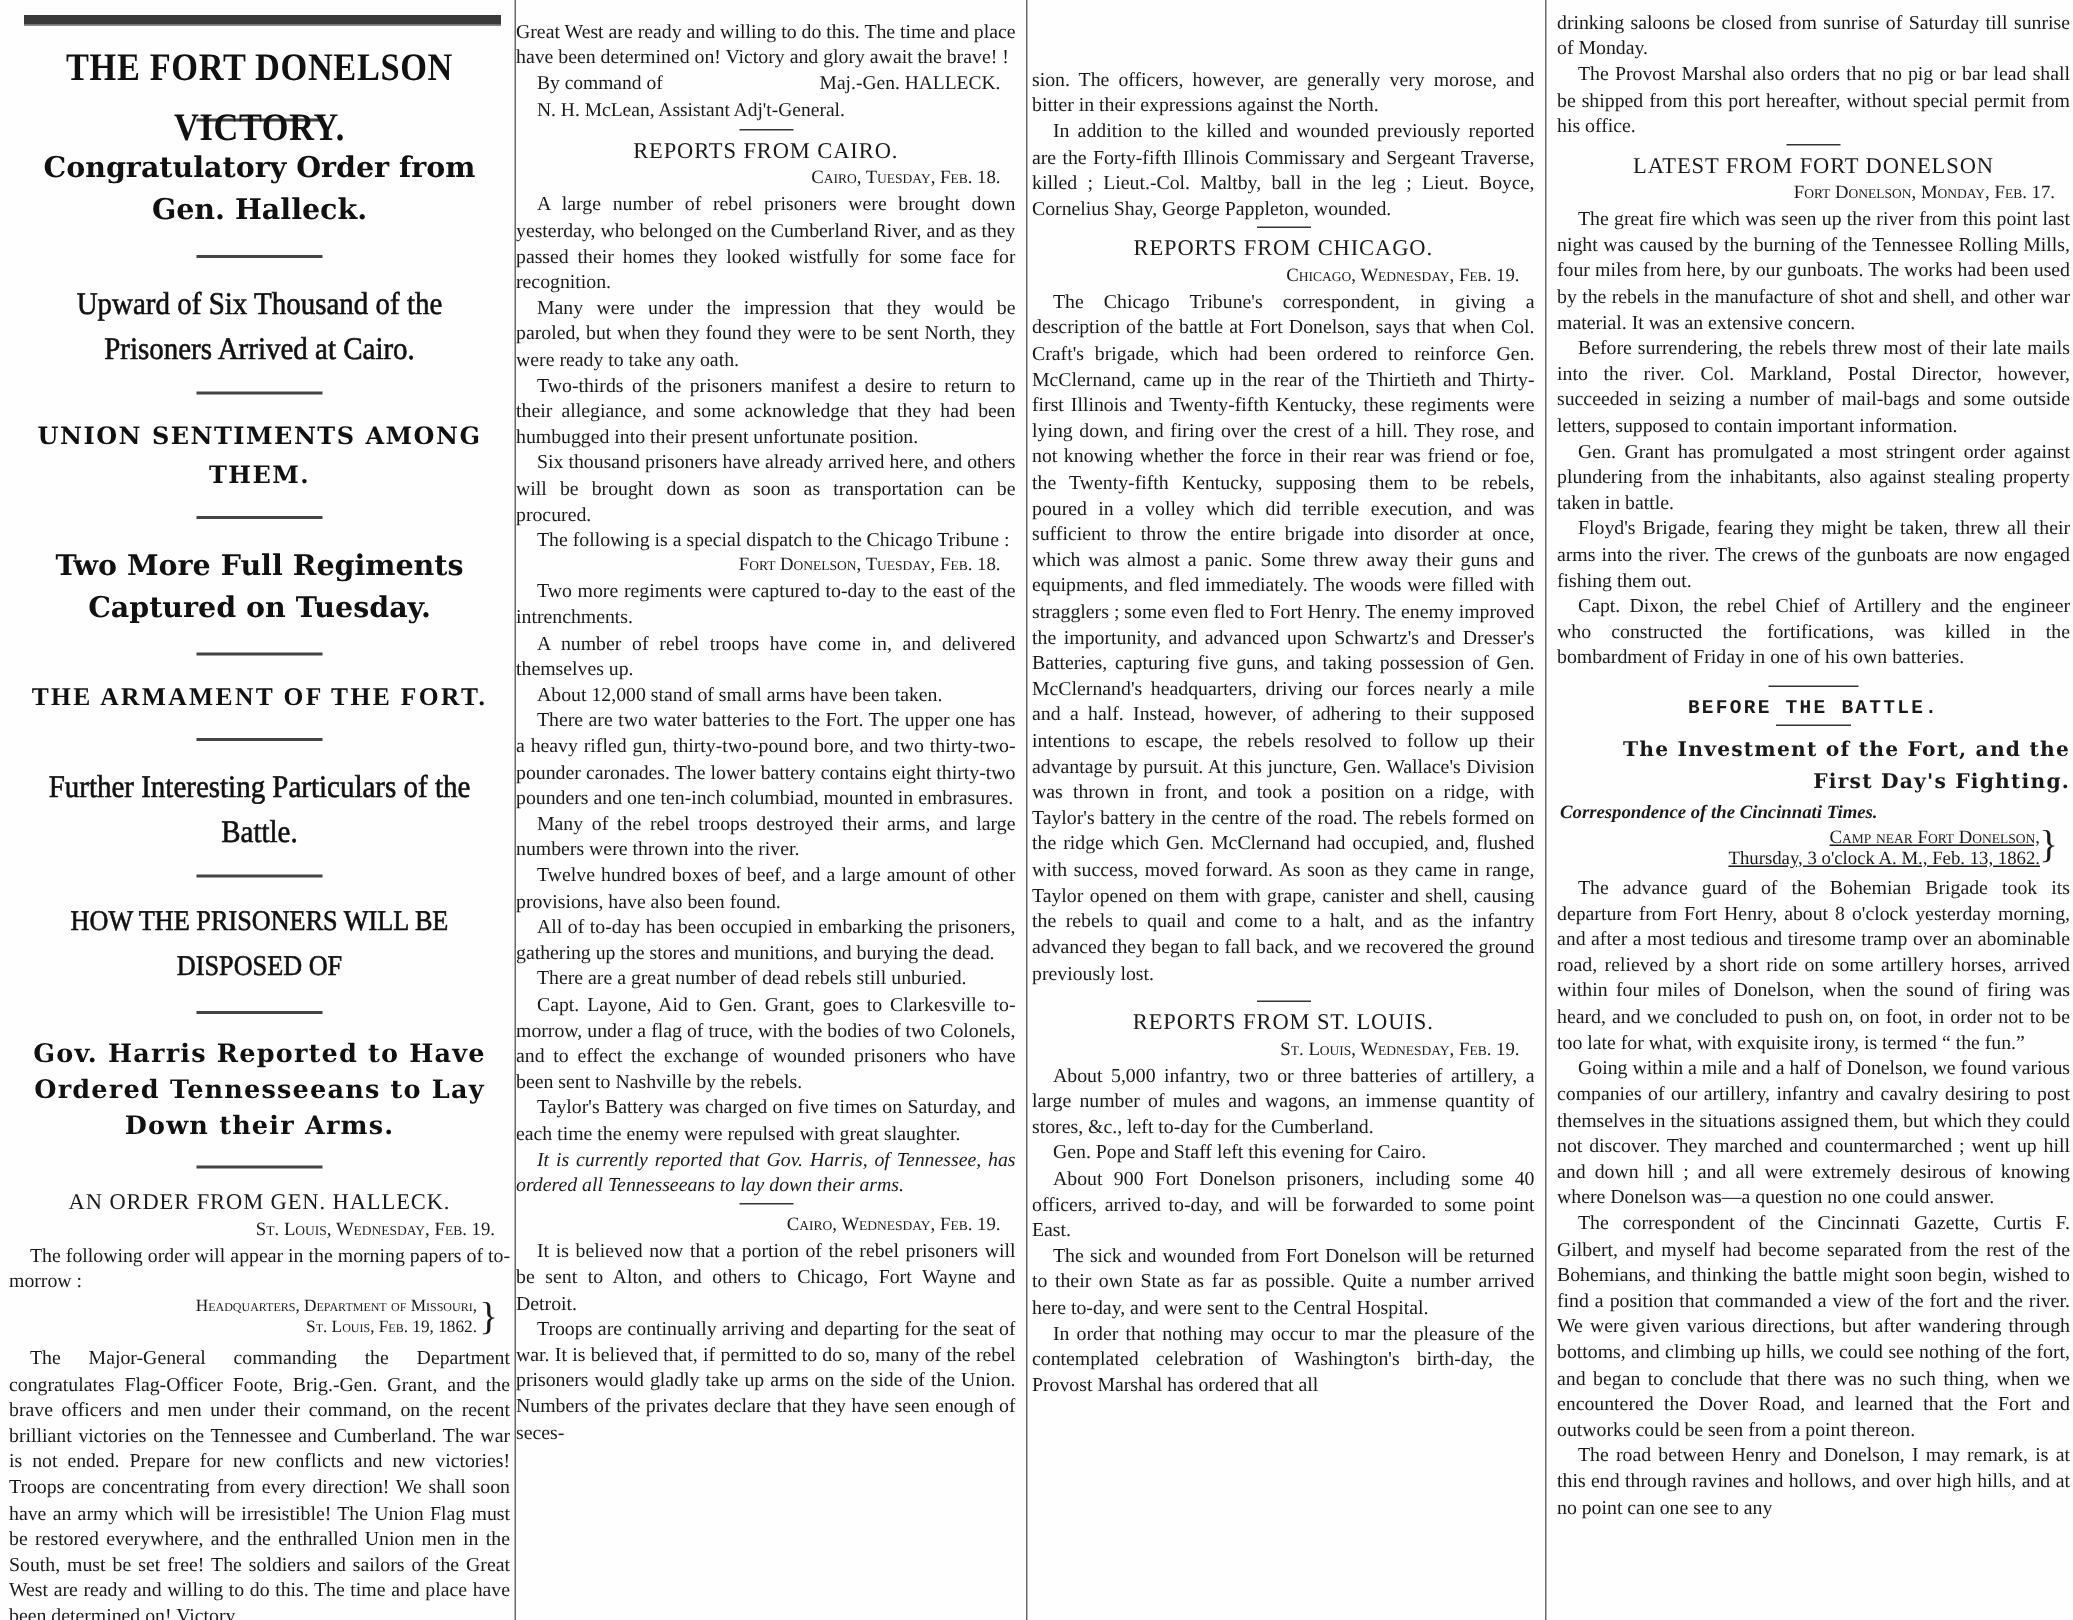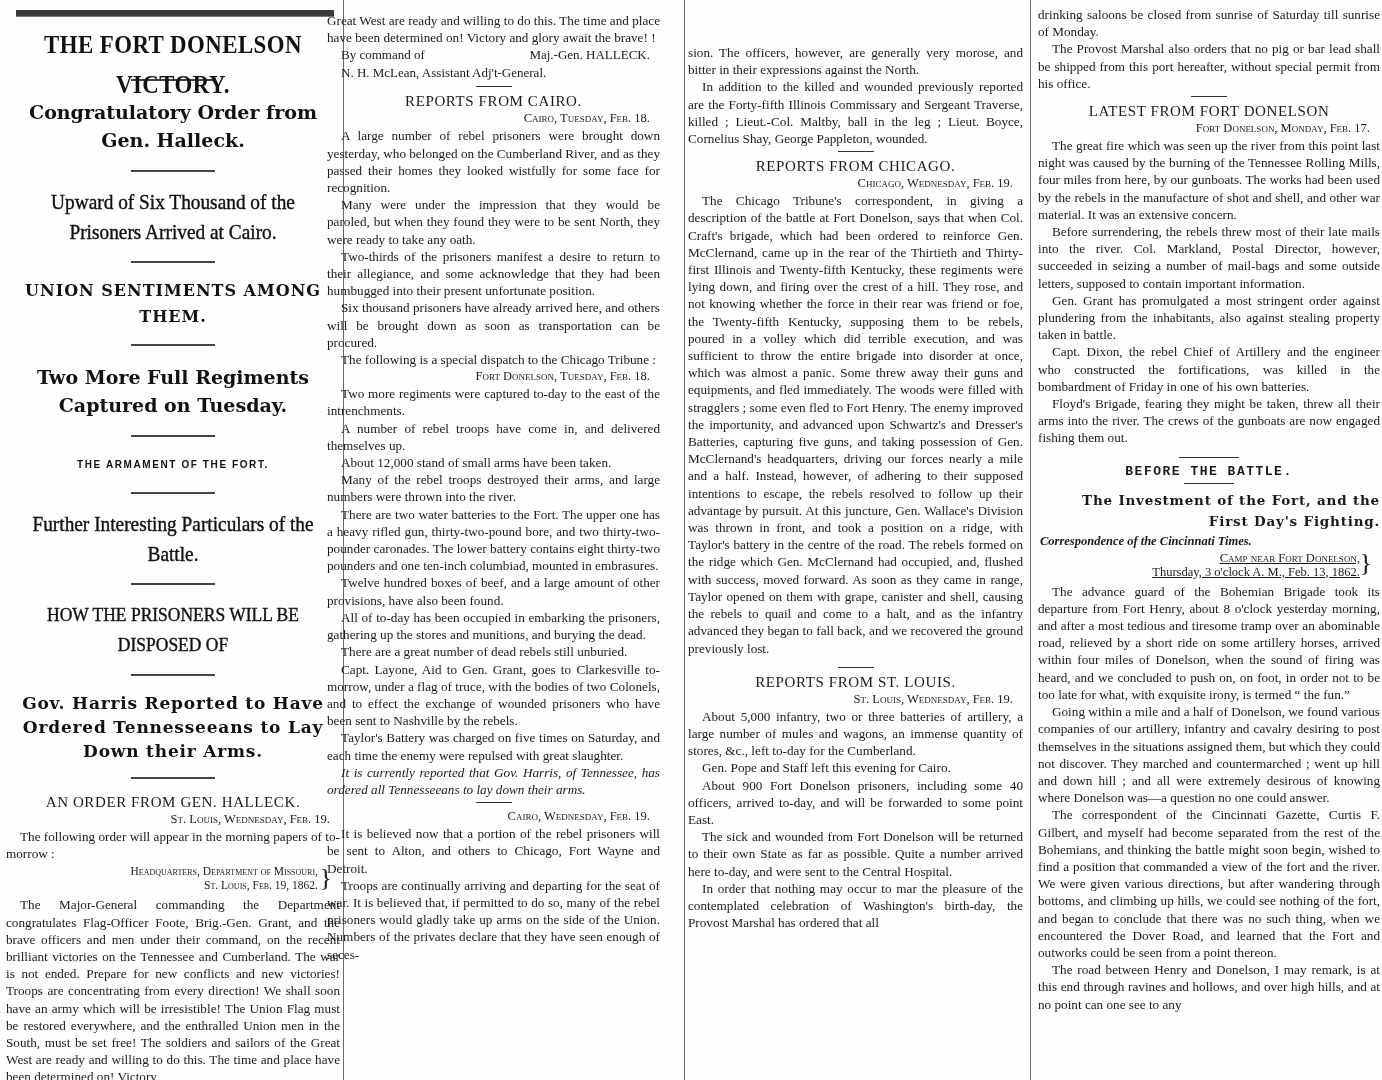--- a/index.html
+++ b/index.html
@@ -1,30 +1,30 @@
 <!DOCTYPE html>
 <html><head>
 <meta charset="utf-8">
 <style>
   html, body { margin: 0; padding: 0; background: #ffffff; }
   body { width: 1382px; height: 1080px; overflow: hidden; position: relative; color: #1a1a1a; }
   .page { position: absolute; left: 0; top: 0; width: 1382px; height: 1080px; background: #fefefe; }
   .col { position: absolute; top: 0; height: 1080px; overflow: hidden; box-sizing: border-box; font-family: "Liberation Serif", serif; }
   #col1 { left: 6px; width: 334px; }
-  #col2 { left: 327px; width: 333px; }
+  #col2 { left: 344px; width: 333px; }
   #col3 { left: 688px; width: 335px; margin-top: 32px; }
   #col4 { left: 1038px; width: 342px; }
   .rule-v { position: absolute; top: 0; width: 1px; height: 1080px; background: #6a6a6a; }
   .topbar { height: 6px; background: #3a3a3a; margin: 10px 6px 4px 10px; border-bottom: 1px solid #777; }
   .hl { text-align: center; font-weight: bold; margin: 0; color: #111; }
   .h-main { font-family: "Liberation Serif", serif; font-size: 26px; letter-spacing: 0.5px; transform: scaleX(0.88); transform-origin: center; padding-top: 4px; height: 40px; line-height: 40px; }
   .h-sub1 { font-family: "DejaVu Serif", serif; font-size: 19px; line-height: 28px; padding: 2px 4px; }
   .h-sub2 { font-family: "Liberation Serif", serif; font-size: 21px; line-height: 30px; transform: scaleX(0.92); padding: 0 2px; font-weight: normal; -webkit-text-stroke: 0.4px #111; }
   .h-caps { font-family: "DejaVu Serif", serif; font-size: 16px; line-height: 26px; letter-spacing: 1px; }
-  .h-wide { font-family: Liberation Sans, sans-serif; font-size: 10px; letter-spacing: 1.6px; line-height: 26px; font-weight: bold; }
+  .h-wide { font-family: Liberation Serif, serif; font-size: 17px; letter-spacing: 1.6px; line-height: 26px; font-weight: bold; }
   .h-gov { font-family: "DejaVu Serif", serif; font-size: 17px; line-height: 24px; letter-spacing: 0.8px; }
   .sep { width: 84px; height: 2px; background: #444; margin: 14px auto 15px auto; }
   .sep-s { width: 36px; height: 1px; background: #333; margin: 4px auto 6px auto; }
   .sec-title { text-align: center; font-size: 15px; letter-spacing: 0.6px; margin: 2px 0 0 0; font-family: "Liberation Serif", serif; }
   .dateline { text-align: right; font-size: 12.5px; margin: 1px 10px 1px 0; font-family: "Liberation Serif", serif; }
   .sc { font-variant: small-caps; }
   p.b { margin: 0; font-size: 13.2px; line-height: 17.2px; text-align: justify; text-indent: 14px; font-family: "Liberation Serif", serif; }
   p.b.noind { text-indent: 0; }
   p.b.it { font-style: italic; }
   .sig { font-size: 13px; line-height: 18px; margin: 0; font-family: "Liberation Serif", serif; }
@@ -88,22 +88,22 @@
     <div class="dateline sc">Cairo, Tuesday, Feb. 18.</div>
     <p class="b">A large number of rebel prisoners were brought down yesterday, who belonged on the Cumberland River, and as they passed their homes they looked wistfully for some face for recognition.</p>
     <p class="b">Many were under the impression that they would be paroled, but when they found they were to be sent North, they were ready to take any oath.</p>
     <p class="b">Two-thirds of the prisoners manifest a desire to return to their allegiance, and some acknowledge that they had been humbugged into their present unfortunate position.</p>
     <p class="b">Six thousand prisoners have already arrived here, and others will be brought down as soon as transportation can be procured.</p>
     <p class="b">The following is a special dispatch to the Chicago Tribune :</p>
     <div class="dateline sc">Fort Donelson, Tuesday, Feb. 18.</div>
     <p class="b">Two more regiments were captured to-day to the east of the intrenchments.</p>
     <p class="b">A number of rebel troops have come in, and delivered themselves up.</p>
     <p class="b">About 12,000 stand of small arms have been taken.</p>
+    <p class="b">There are two water batteries to the Fort. The upper one has a heavy rifled gun, thirty-two-pound bore, and two thirty-two-pounder caronades. The lower battery contains eight thirty-two pounders and one ten-inch columbiad, mounted in embrasures.</p>
     <p class="b">Many of the rebel troops destroyed their arms, and large numbers were thrown into the river.</p>
-    <p class="b">There are two water batteries to the Fort. The upper one has a heavy rifled gun, thirty-two-pound bore, and two thirty-two-pounder caronades. The lower battery contains eight thirty-two pounders and one ten-inch columbiad, mounted in embrasures.</p>
     <p class="b">Twelve hundred boxes of beef, and a large amount of other provisions, have also been found.</p>
     <p class="b">All of to-day has been occupied in embarking the prisoners, gathering up the stores and munitions, and burying the dead.</p>
     <p class="b">There are a great number of dead rebels still unburied.</p>
     <p class="b">Capt. Layone, Aid to Gen. Grant, goes to Clarkesville to-morrow, under a flag of truce, with the bodies of two Colonels, and to effect the exchange of wounded prisoners who have been sent to Nashville by the rebels.</p>
     <p class="b">Taylor's Battery was charged on five times on Saturday, and each time the enemy were repulsed with great slaughter.</p>
     <p class="b it">It is currently reported that Gov. Harris, of Tennessee, has ordered all Tennesseeans to lay down their arms.</p>
     <div class="sep-s"></div>
     <div class="dateline sc">Cairo, Wednesday, Feb. 19.</div>
     <p class="b">It is believed now that a portion of the rebel prisoners will be sent to Alton, and others to Chicago, Fort Wayne and Detroit.</p>
     <p class="b">Troops are continually arriving and departing for the seat of war. It is believed that, if permitted to do so, many of the rebel prisoners would gladly take up arms on the side of the Union. Numbers of the privates declare that they have seen enough of seces-</p>
@@ -128,22 +128,22 @@
 
   <div class="col" id="col4">
     <p class="b noind" style="margin-top:6px">drinking saloons be closed from sunrise of Saturday till sunrise of Monday.</p>
     <p class="b">The Provost Marshal also orders that no pig or bar lead shall be shipped from this port hereafter, without special permit from his office.</p>
     <div class="sep-s"></div>
     <div class="sec-title">LATEST FROM FORT DONELSON</div>
     <div class="dateline sc">Fort Donelson, Monday, Feb. 17.</div>
     <p class="b">The great fire which was seen up the river from this point last night was caused by the burning of the Tennessee Rolling Mills, four miles from here, by our gunboats. The works had been used by the rebels in the manufacture of shot and shell, and other war material. It was an extensive concern.</p>
     <p class="b">Before surrendering, the rebels threw most of their late mails into the river. Col. Markland, Postal Director, however, succeeded in seizing a number of mail-bags and some outside letters, supposed to contain important information.</p>
     <p class="b">Gen. Grant has promulgated a most stringent order against plundering from the inhabitants, also against stealing property taken in battle.</p>
+    <p class="b">Floyd's Brigade, fearing they might be taken, threw all their arms into the river. The crews of the gunboats are now engaged fishing them out.</p>
     <p class="b">Capt. Dixon, the rebel Chief of Artillery and the engineer who constructed the fortifications, was killed in the bombardment of Friday in one of his own batteries.</p>
-    <p class="b">Floyd's Brigade, fearing they might be taken, threw all their arms into the river. The crews of the gunboats are now engaged fishing them out.</p>
     <div class="sep-s" style="width:60px;margin-top:10px"></div>
     <div class="bh">BEFORE THE BATTLE.</div>
     <div class="sep-s" style="width:50px"></div>
     <div class="bh2">The Investment of the Fort, and the First Day's Fighting.</div>
     <div class="corr">Correspondence of the Cincinnati Times.</div>
     <div class="camp">
       <div class="sc">Camp near Fort Donelson,</div>
       <div>Thursday, 3 o'clock A. M., Feb. 13, 1862.</div>
       <span class="brace" style="right:-12px;top:-2px">}</span>
     </div>

